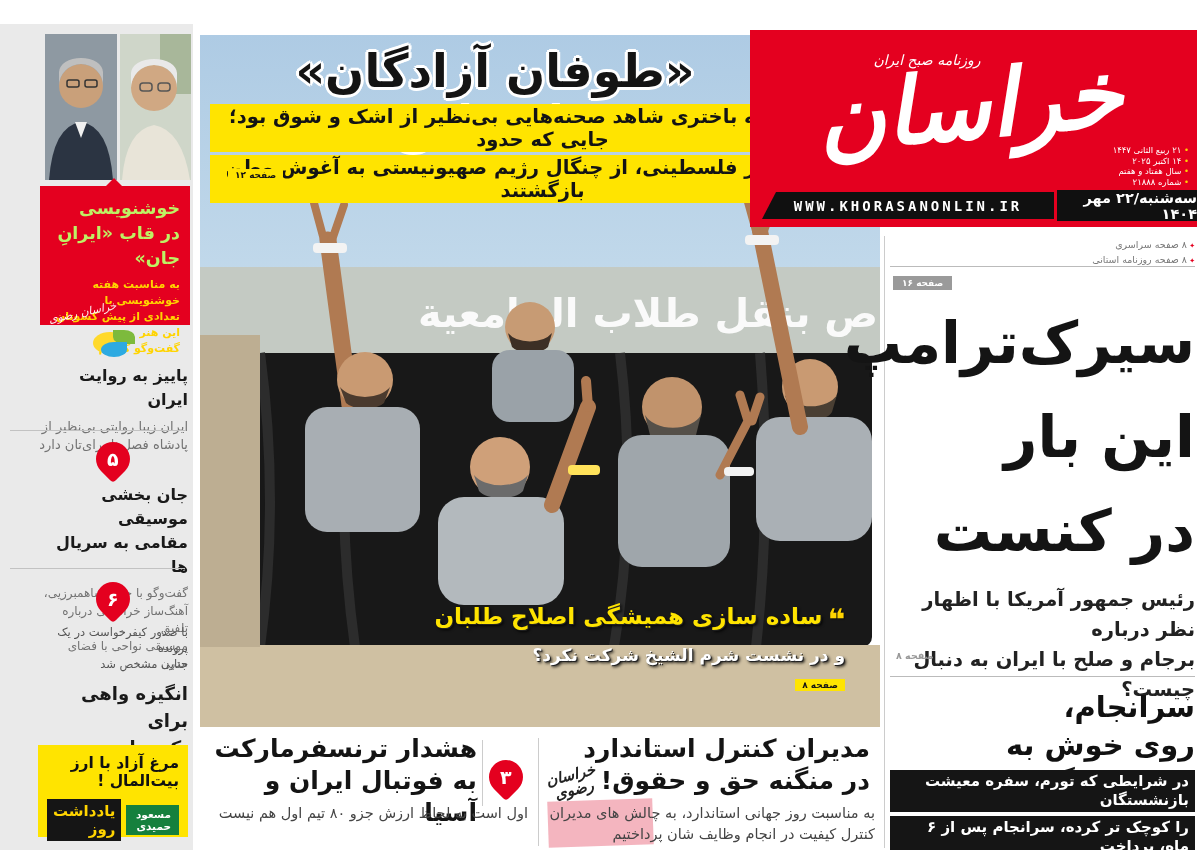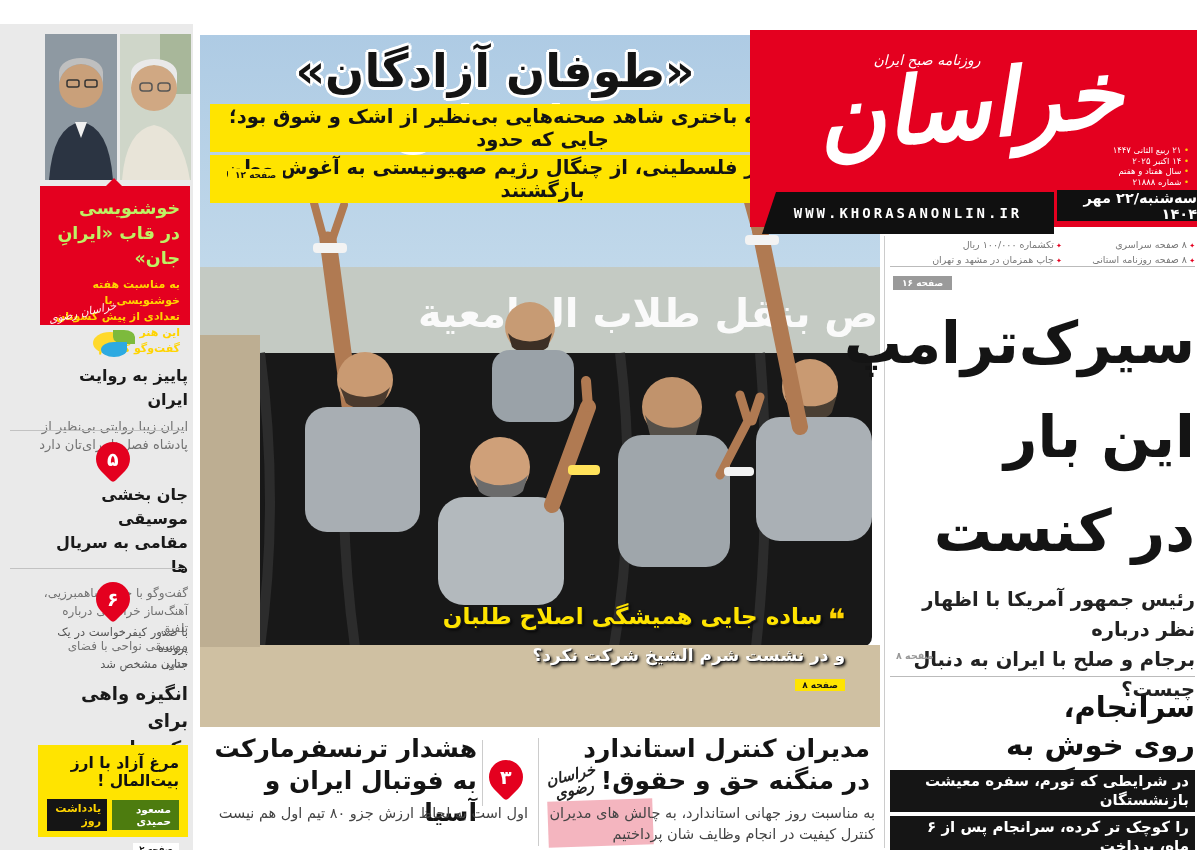--- a/index.html
+++ b/index.html
@@ -10,21 +10,21 @@
   
   .masthead{left:750px;top:30px;width:447px;height:197px;background:#e4001f;}
   .mast-tagline{right:170px;top:22px;width:200px;text-align:center;color:#fff;
     font-family:"DejaVu Serif",serif;font-style:italic;font-size:14px;}
   .mast-logo{left:20px;top:30px;width:400px;text-align:center;color:#fff;
     font-family:"DejaVu Serif",serif;font-style:italic;font-weight:bold;font-size:92px;
     transform:rotate(-5deg);line-height:1;}
   .mast-meta{right:8px;top:115px;width:120px;}
   .mast-meta div{color:#fff;font-size:8.5px;text-align:right;line-height:10.5px;}
   .mast-meta div::before{content:"• ";color:#ffd400;}
-  .site-strip{left:12px;top:162px;width:292px;height:42px;background:#101010;color:#fff;
+  .site-strip{left:12px;top:162px;width:292px;height:27px;background:#101010;color:#fff;
     font-family:"DejaVu Sans Mono",monospace;font-weight:bold;font-size:14px;letter-spacing:3px;
     display:flex;align-items:center;justify-content:center;clip-path:polygon(14px 0,100% 0,100% 100%,0 100%);}
   .date-box{right:0;top:160px;width:140px;height:31px;background:#101010;color:#fff;
     font-size:14.5px;font-weight:bold;display:flex;align-items:center;justify-content:center;}
 
   
   .infobar{left:890px;top:238px;width:305px;font-size:9.5px;color:#777;}
   .infobar .col{display:inline-block;vertical-align:top;text-align:right;line-height:13px;}
   .infobar .li::before{content:"✦ ";color:#e4001f;font-size:7px;}
   .infobar-rule{left:890px;top:266px;width:305px;height:0;border-top:1px solid #bbb;}
@@ -76,22 +76,22 @@
   .side-kicker{font-size:11.5px;color:#555;line-height:16px;}
   .hdiv{left:10px;width:175px;height:0;border-top:1px solid #c2c2c2;}
   .badge{width:34px;height:34px;background:#e4001f;border-radius:50% 50% 4px 50%;
     transform:rotate(45deg);display:flex;align-items:center;justify-content:center;}
   .badge span{transform:rotate(-45deg);color:#fff;font-weight:bold;font-size:19px;}
   .salam-logo{position:relative;width:52px;height:30px;display:inline-block;}
   .salam-logo i{position:absolute;border-radius:50%;}
   .notebox{left:38px;top:745px;width:150px;height:92px;background:#ffe400;padding:9px 9px 0 9px;box-sizing:border-box;text-align:right;}
   .note-title{font-size:15.5px;font-weight:bold;color:#111;}
   .note-row{margin-top:9px;display:flex;flex-direction:row-reverse;gap:5px;align-items:center;}
-  .note-label{background:#151515;color:#ffd400;font-size:11px;font-weight:bold;padding:3px 6px;}
-  .note-author{background:#4d7c0f;color:#fff;font-size:10.5px;font-weight:bold;padding:3px 8px;}
+  .note-label{background:#151515;color:#ffd400;font-size:15px;font-weight:bold;padding:3px 6px;}
+  .note-author{background:#15803d;color:#fff;font-size:10.5px;font-weight:bold;padding:3px 8px;}
   .tag-white{background:#fff;color:#111;font-size:8.5px;font-weight:bold;padding:1px 6px;}
 
   
   .foot-title{font-size:25px;font-weight:bold;color:#141414;line-height:32px;text-align:right;}
   .foot-text{font-size:14.5px;color:#444;line-height:21px;text-align:right;}
   .vdiv-bottom{left:538px;top:738px;width:0;height:108px;border-left:1px solid #ccc;}
   .vdiv-badge{left:482px;top:740px;width:0;height:66px;border-left:1px solid #ccc;}
   .pink-shape{left:548px;top:800px;width:105px;height:46px;background:#f2a8b4;transform:rotate(-2deg);opacity:.85;}
   .prov-logo{font-family:"DejaVu Serif",serif;font-style:italic;font-weight:bold;color:#222;
     font-size:15px;transform:rotate(-14deg);display:inline-block;line-height:15px;}
@@ -254,21 +254,21 @@
   <div class="abs lead-sub rtl">
     <span>غزه و کرانه باختری شاهد صحنه‌هایی بی‌نظیر از اشک و شوق بود؛ جایی که حدود</span><br>
     <span>۲ هزار اسیر فلسطینی، از چنگال رژیم صهیونیستی به آغوش وطن بازگشتند</span>
   </div>
   <div class="abs" style="left:228px;top:163px;">
     <span class="tag-yellow">صفحه ۱۲</span>
   </div>
 
   <div class="abs quote-block rtl">
     <span class="quote-mark">❝</span>
-    <span class="quote-title">ساده جایی همیشگی اصلاح طلبان</span>
+    <span class="quote-title">ساده سازی همیشگی اصلاح طلبان</span>
     <div class="quote-lines">
       <div>و در نشست شرم الشیخ شرکت نکرد؟</div>
     </div>
     <div style="margin-top:5px;margin-left:255px;"><span class="tag-yellow">صفحه ۸</span></div>
   </div>
 
   <div class="abs masthead">
     <div class="abs mast-tagline">روزنامه صبح ایران</div>
     <div class="abs mast-logo">خراسان</div>
     <div class="abs mast-meta rtl">
@@ -281,24 +281,20 @@
     <div class="abs date-box rtl">سه‌شنبه/۲۲ مهر ۱۴۰۴</div>
   </div>
 
   <div class="abs vdiv-main"></div>
 
   <div class="abs infobar rtl">
     <div class="col" style="width:130px;">
       <div class="li">۸ صفحه سراسری</div>
       <div class="li">۸ صفحه روزنامه استانی</div>
     </div>
-    <div class="col" style="width:165px;">
-      <div class="li">تکشماره ۱۰۰/۰۰۰ ریال</div>
-      <div class="li">چاپ همزمان در مشهد و تهران</div>
-    </div>
   </div>
   <div class="abs infobar-rule"></div>
   <div class="abs" style="left:893px;top:271px;">
     <span class="tag-gray">۱۶ صفحه</span>
   </div>
 
   <div class="abs trump-hl rtl">
     <div>سیرک‌ترامپ</div>
     <div>این بار</div>
     <div>در کنست</div>

